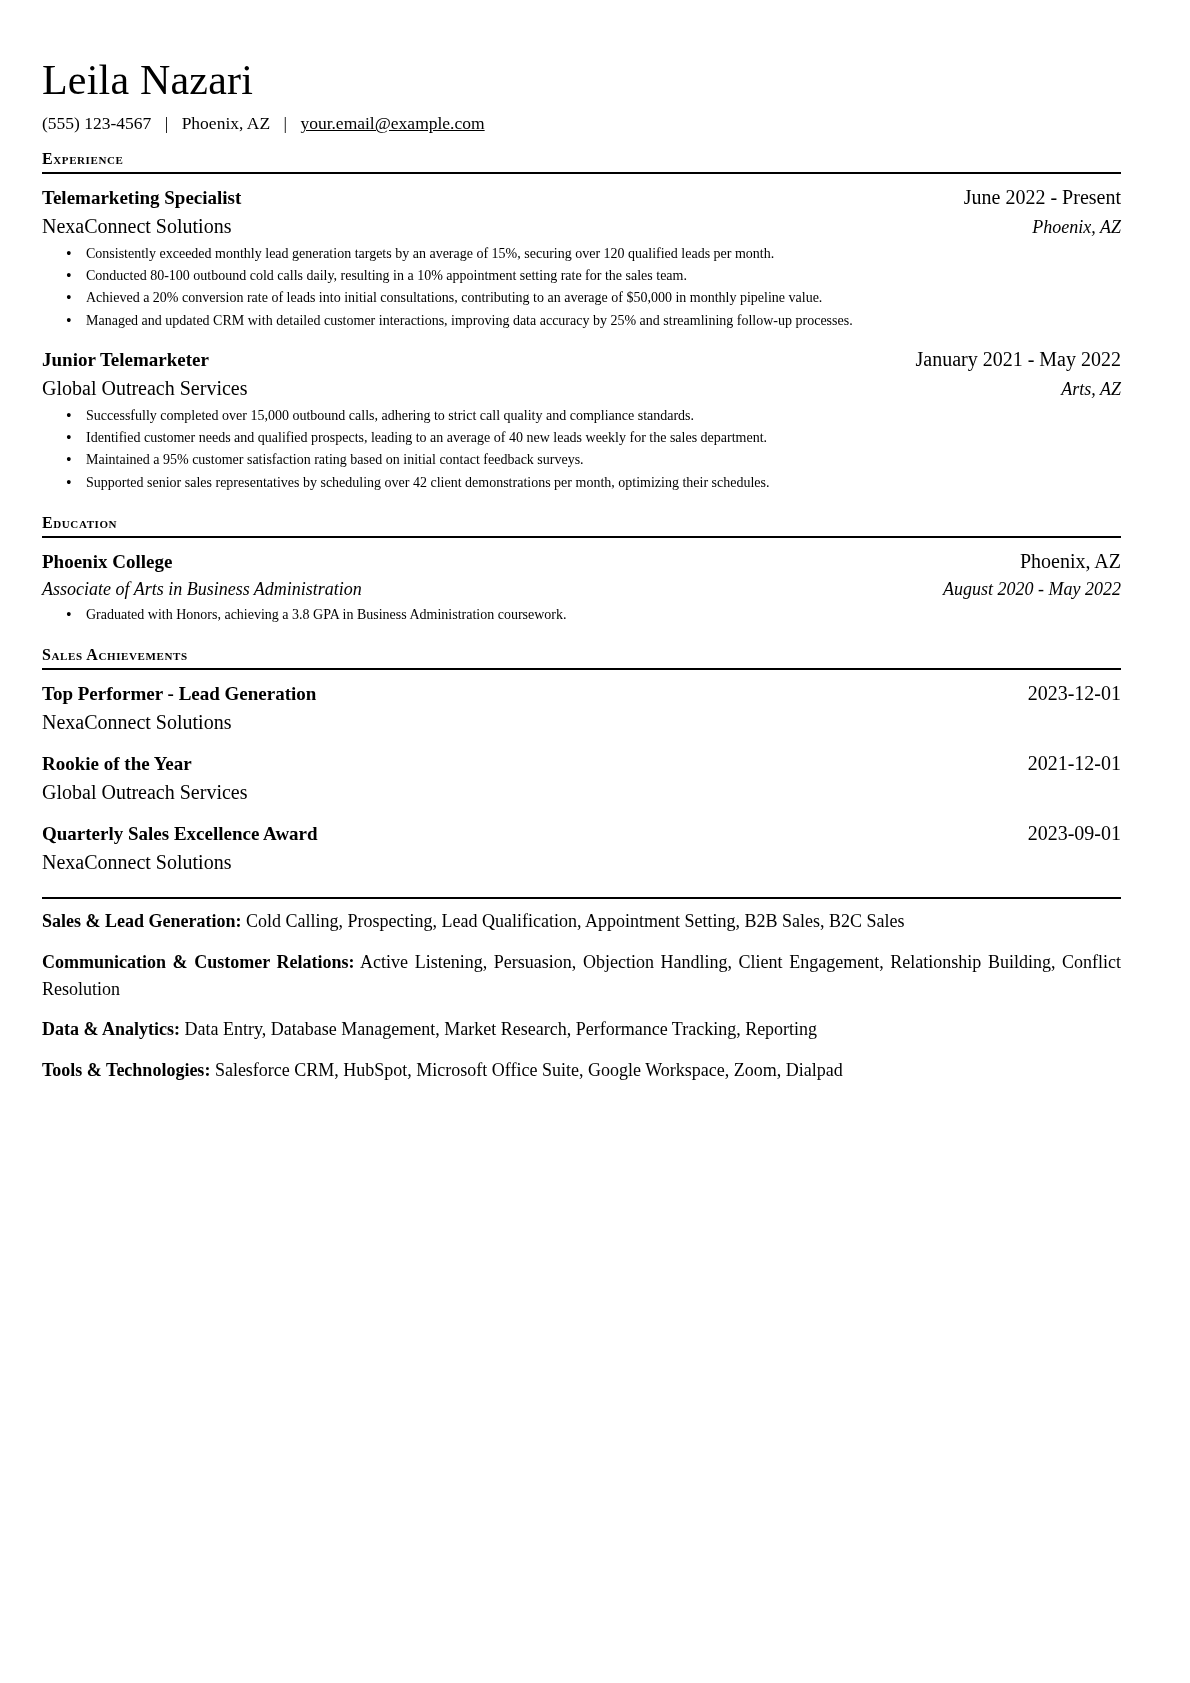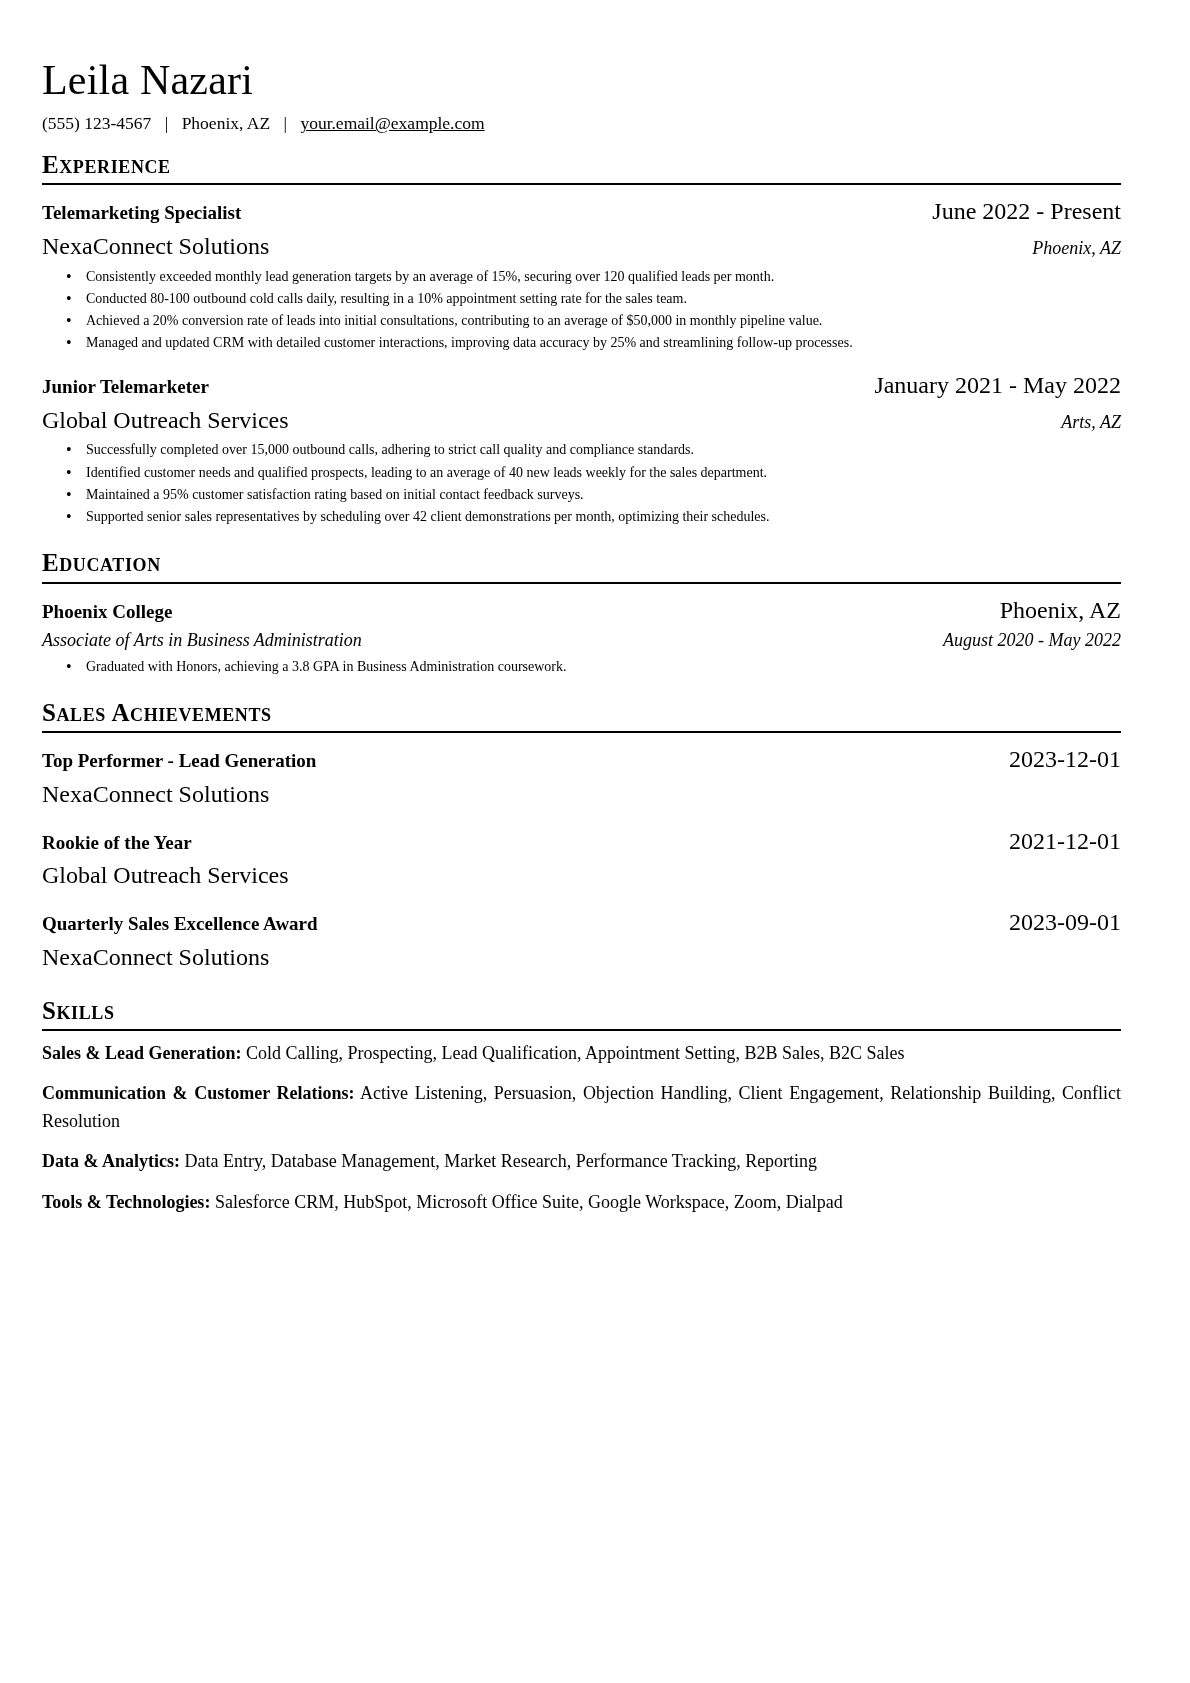--- a/index.html
+++ b/index.html
@@ -38,21 +38,21 @@
   }
   .contact .email {
     text-decoration: underline;
   }
 
   
   .section {
     margin-top: 16px;
   }
   .section-title {
-    font-size: 25px;
+    font-size: 16px;
     font-weight: 700;
     font-variant: small-caps;
     letter-spacing: 0.6px;
     line-height: 1.25;
     padding: 0 0 2px 0;
     margin: 0 0 0 0;
   }
   .rule {
     border-bottom: 2.2px solid #000;
     margin: 1px 0 9px 0;
@@ -74,21 +74,21 @@
   }
   .row .left {
     text-align: left;
   }
   .row .right {
     text-align: right;
     white-space: nowrap;
     padding-left: 18px;
   }
   .t-bold { font-weight: 700; font-size: 19px; }
-  .t-reg  { font-weight: 400; font-size: 24px; }
+  .t-reg  { font-weight: 400; font-size: 20px; }
   .t-ital { font-style: italic; font-weight: 400; font-size: 18px; }
 
   
   ul.bullets {
     margin: 2px 0 0 0;
     padding: 0 0 0 24px;
     list-style: none;
   }
   ul.bullets li {
     position: relative;
@@ -231,21 +231,20 @@
         <span class="left t-bold">Quarterly Sales Excellence Award</span>
         <span class="right t-reg">2023-09-01</span>
       </div>
       <div class="row">
         <span class="left t-reg">NexaConnect Solutions</span>
       </div>
     </div>
   </div>
 
   <div class="section skills">
-    <div class="section-title">Skills</div>
     <div class="rule"></div>
 
     <p class="skill-line">
       <span class="cat">Sales &amp; Lead Generation:</span>
       <span>Cold Calling, Prospecting, Lead Qualification, Appointment Setting, B2B Sales, B2C Sales</span>
     </p>
     <p class="skill-line">
       <span class="cat">Communication &amp; Customer Relations:</span>
       <span>Active Listening, Persuasion, Objection Handling, Client Engagement, Relationship Building, Conflict Resolution</span>
     </p>

